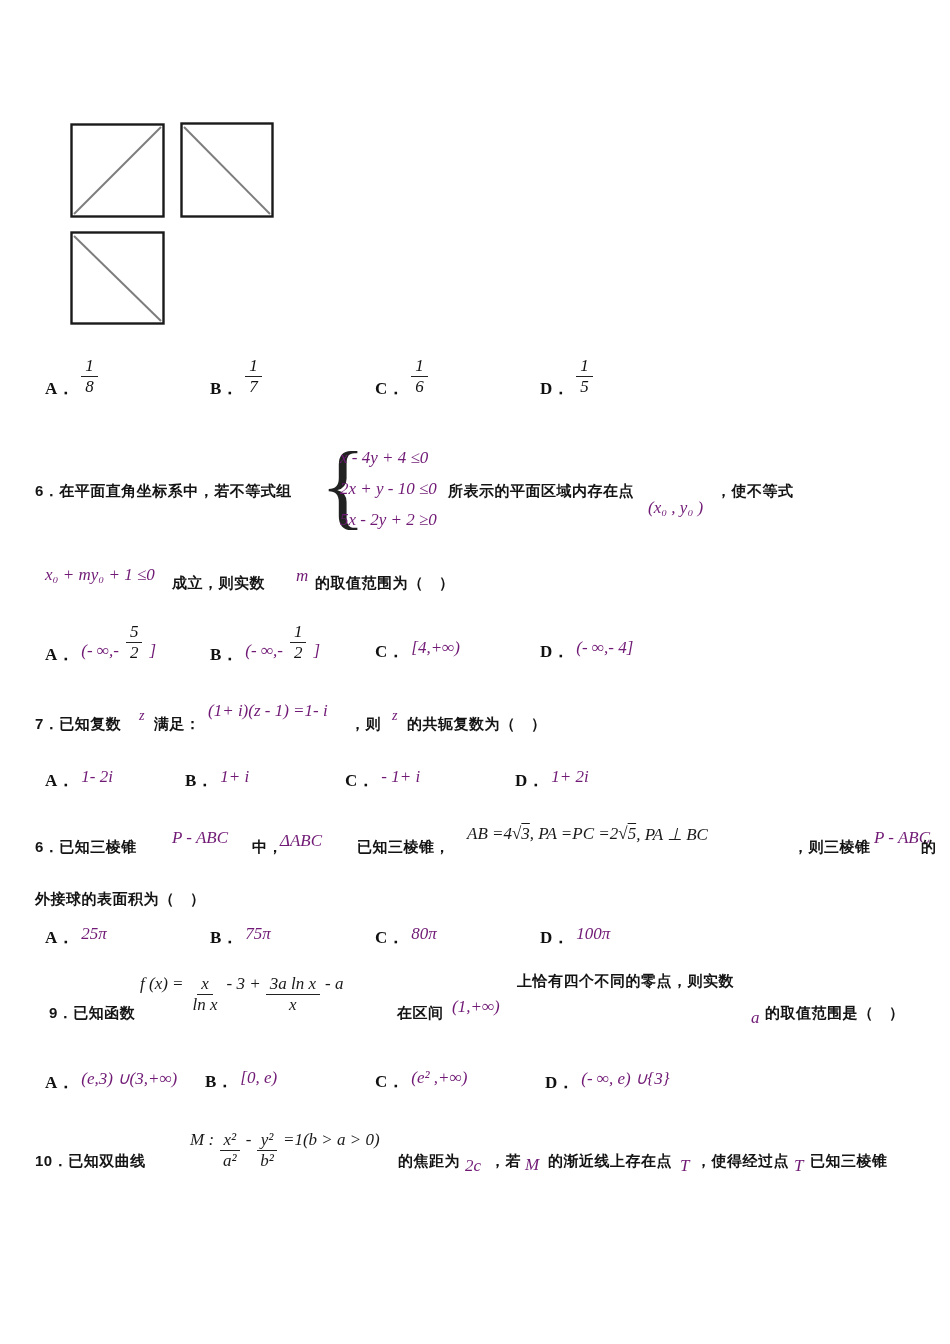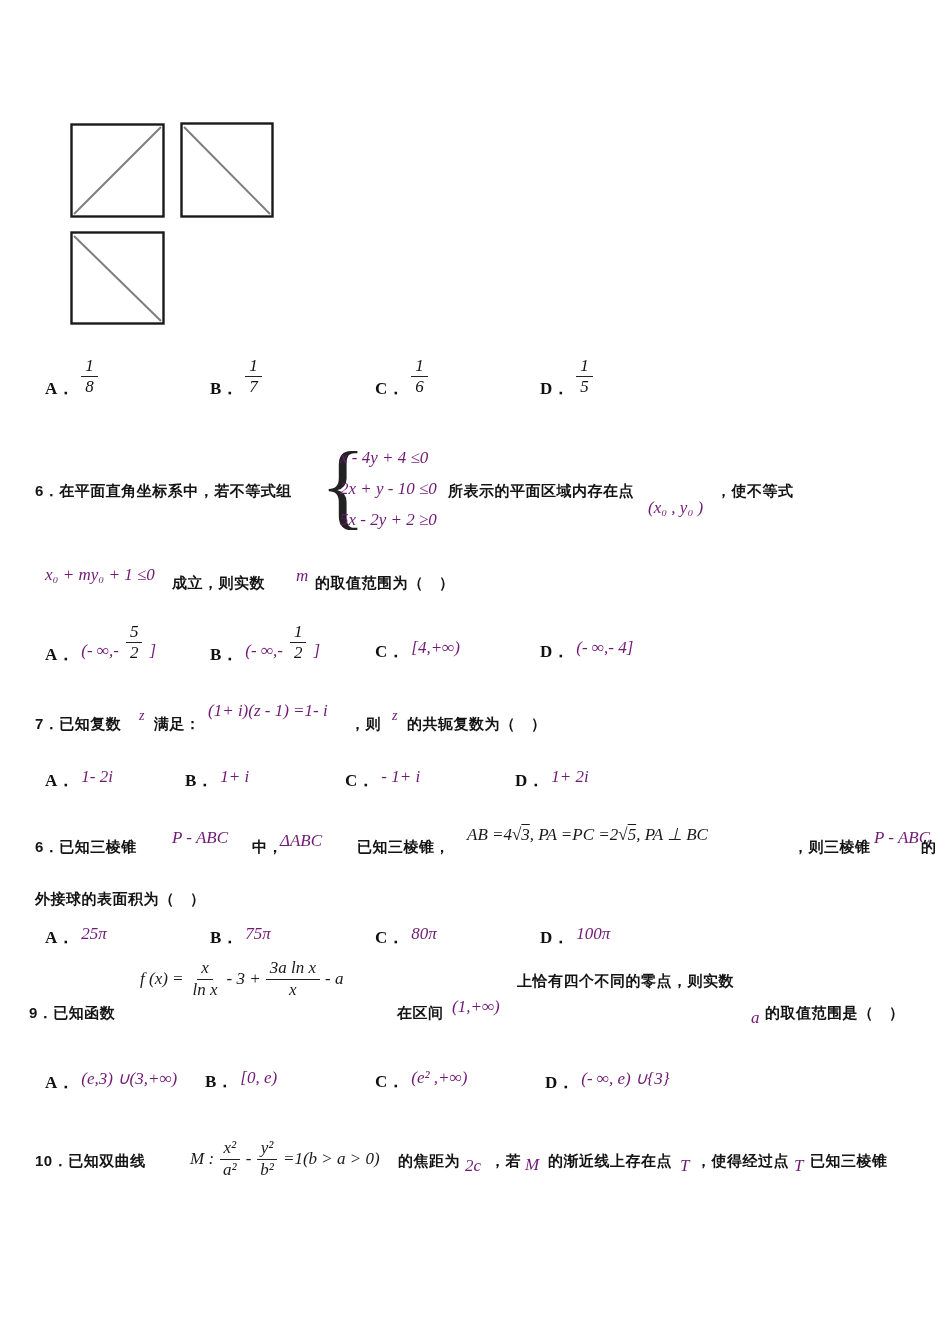--- a/index.html
+++ b/index.html
@@ -20,21 +20,21 @@
   .frac .fnum{ display:block; padding:0 4px; border-bottom:1.4px solid #222; }
   .frac .fden{ display:block; padding:0 4px; }
   .opt { position:absolute; display:flex; align-items:flex-end; gap:7px; }
   .opt .raise { margin-bottom:5px; }
   .opt .fr-center { margin-bottom:2px; }
   .sys { line-height:31px; }
   .sys .math { display:block; }
   .brace{ font-family:"Liberation Serif",serif; font-size:96px; line-height:90px;
           font-weight:400; color:#222; }
   .overline{ text-decoration:overline; }
-  .formula-row{ display:flex; align-items:center; gap:5px;
+  .formula-row{ display:flex; gap:5px;
                 font-family:"Liberation Serif",serif; font-style:italic; font-size:17px;
                 color:#1a1a1a; white-space:nowrap; }
   svg .sq { fill:none; stroke:#1a1a1a; stroke-width:2.4; }
   svg .diag { stroke:#7d7d7d; stroke-width:2; }
 </style>
 </head>
 <body>
 
 <div class="page">
 
@@ -185,22 +185,22 @@
     <div class="opt" style="left:375px;top:4px">
       <span class="lbl">C．</span>
       <span class="math raise">80π</span>
     </div>
     <div class="opt" style="left:540px;top:4px">
       <span class="lbl">D．</span>
       <span class="math raise">100π</span>
     </div>
   </div>
 
-  <span class="abs cn" style="left:29px;top:1004px">9．已知函数</span>
-  <div class="abs formula-row" style="left:140px;top:952px;height:54px">
+  <span class="abs cn" style="left:49px;top:1004px">9．已知函数</span>
+  <div class="abs formula-row" style="left:140px;top:974px;height:54px">
     <span>f (x) =</span>
     <span class="frac">
         <span class="fnum">x</span>
         <span class="fden">ln x</span>
       </span>
     <span>- 3 +</span>
     <span class="frac">
         <span class="fnum">3a ln x</span>
         <span class="fden">x</span>
       </span>

